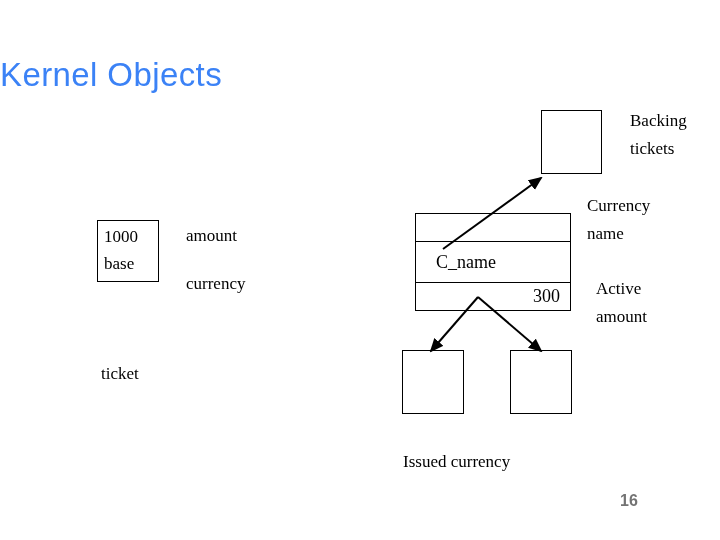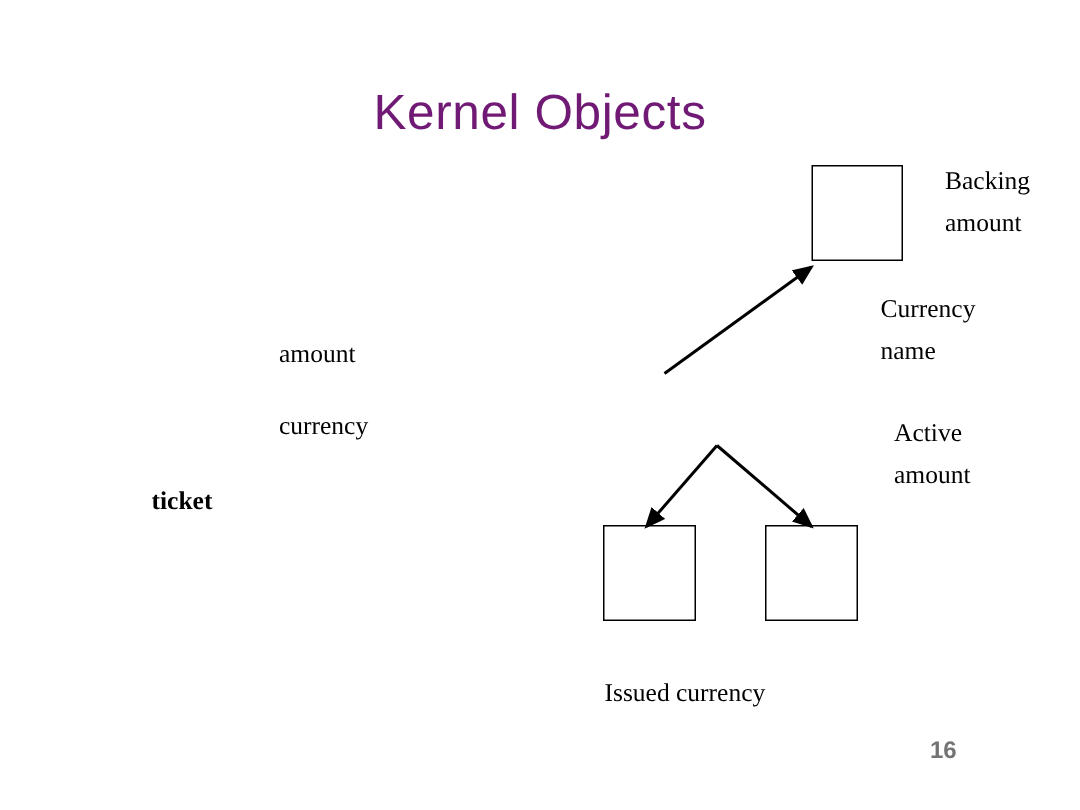--- a/index.html
+++ b/index.html
@@ -23,26 +23,25 @@
     width: 720px;
     height: 540px;
   }
 
   
   .slide-title {
     position: absolute;
     left: 0;
     top: 56px;
     width: 720px;
-    text-align: center;
     font-family: "Liberation Sans", sans-serif;
     font-size: 33px;
     font-weight: 400;
     letter-spacing: 0.4px;
-    color: #701a75;
+    color: #3b82f6;
     white-space: nowrap;
   }
 
   
   .box {
     position: absolute;
     box-sizing: border-box;
     border: 1px solid #000000;
     background: #ffffff;
   }
@@ -120,21 +119,22 @@
   
   .label {
     position: absolute;
     font-family: "Liberation Serif", serif;
     font-size: 17px;
     line-height: 28px;
     white-space: pre-line;
     color: #000000;
   }
   .label-bold {
-    font-weight: bold;
+    font-weight: normal;
+    margin-top: 40px;
   }
 
   .lbl-backing   { left: 630px; top: 107px; text-align: left; }
   .lbl-amount    { left: 186px; top: 222px; }
   .lbl-currency  { left: 186px; top: 270px; }
   .lbl-ticket    { left: 101px; top: 320px; }
   .lbl-curname   { left: 587px; top: 192px; }
   .lbl-activeamt { left: 596px; top: 275px; }
   .lbl-issued    { left: 403px; top: 448px; }
 
@@ -161,29 +161,38 @@
 </head>
 <body>
 
 <div id="slide">
 
   <div class="slide-title">Kernel Objects</div>
 
   <div class="box backing-box"></div>
 
   <div class="label lbl-backing">Backing
-amount</div>
-
+tickets</div>
+
+  <div class="box left-box">
+    <span class="lb-line">1000</span>
+    <span class="lb-line">base</span>
+  </div>
 
   <div class="label lbl-amount">amount</div>
 
   <div class="label lbl-currency">currency</div>
 
   <div class="label label-bold lbl-ticket">ticket</div>
 
+  <div class="box center-box">
+    <div class="cb-row cb-row-top"></div>
+    <div class="cb-row cb-row-mid">C_name</div>
+    <div class="cb-row cb-row-bot">300</div>
+  </div>
 
   <div class="label lbl-curname">Currency
 name</div>
 
   <div class="label lbl-activeamt">Active
 amount</div>
 
   <div class="box issued-left"></div>
 
   <div class="box issued-right"></div>

